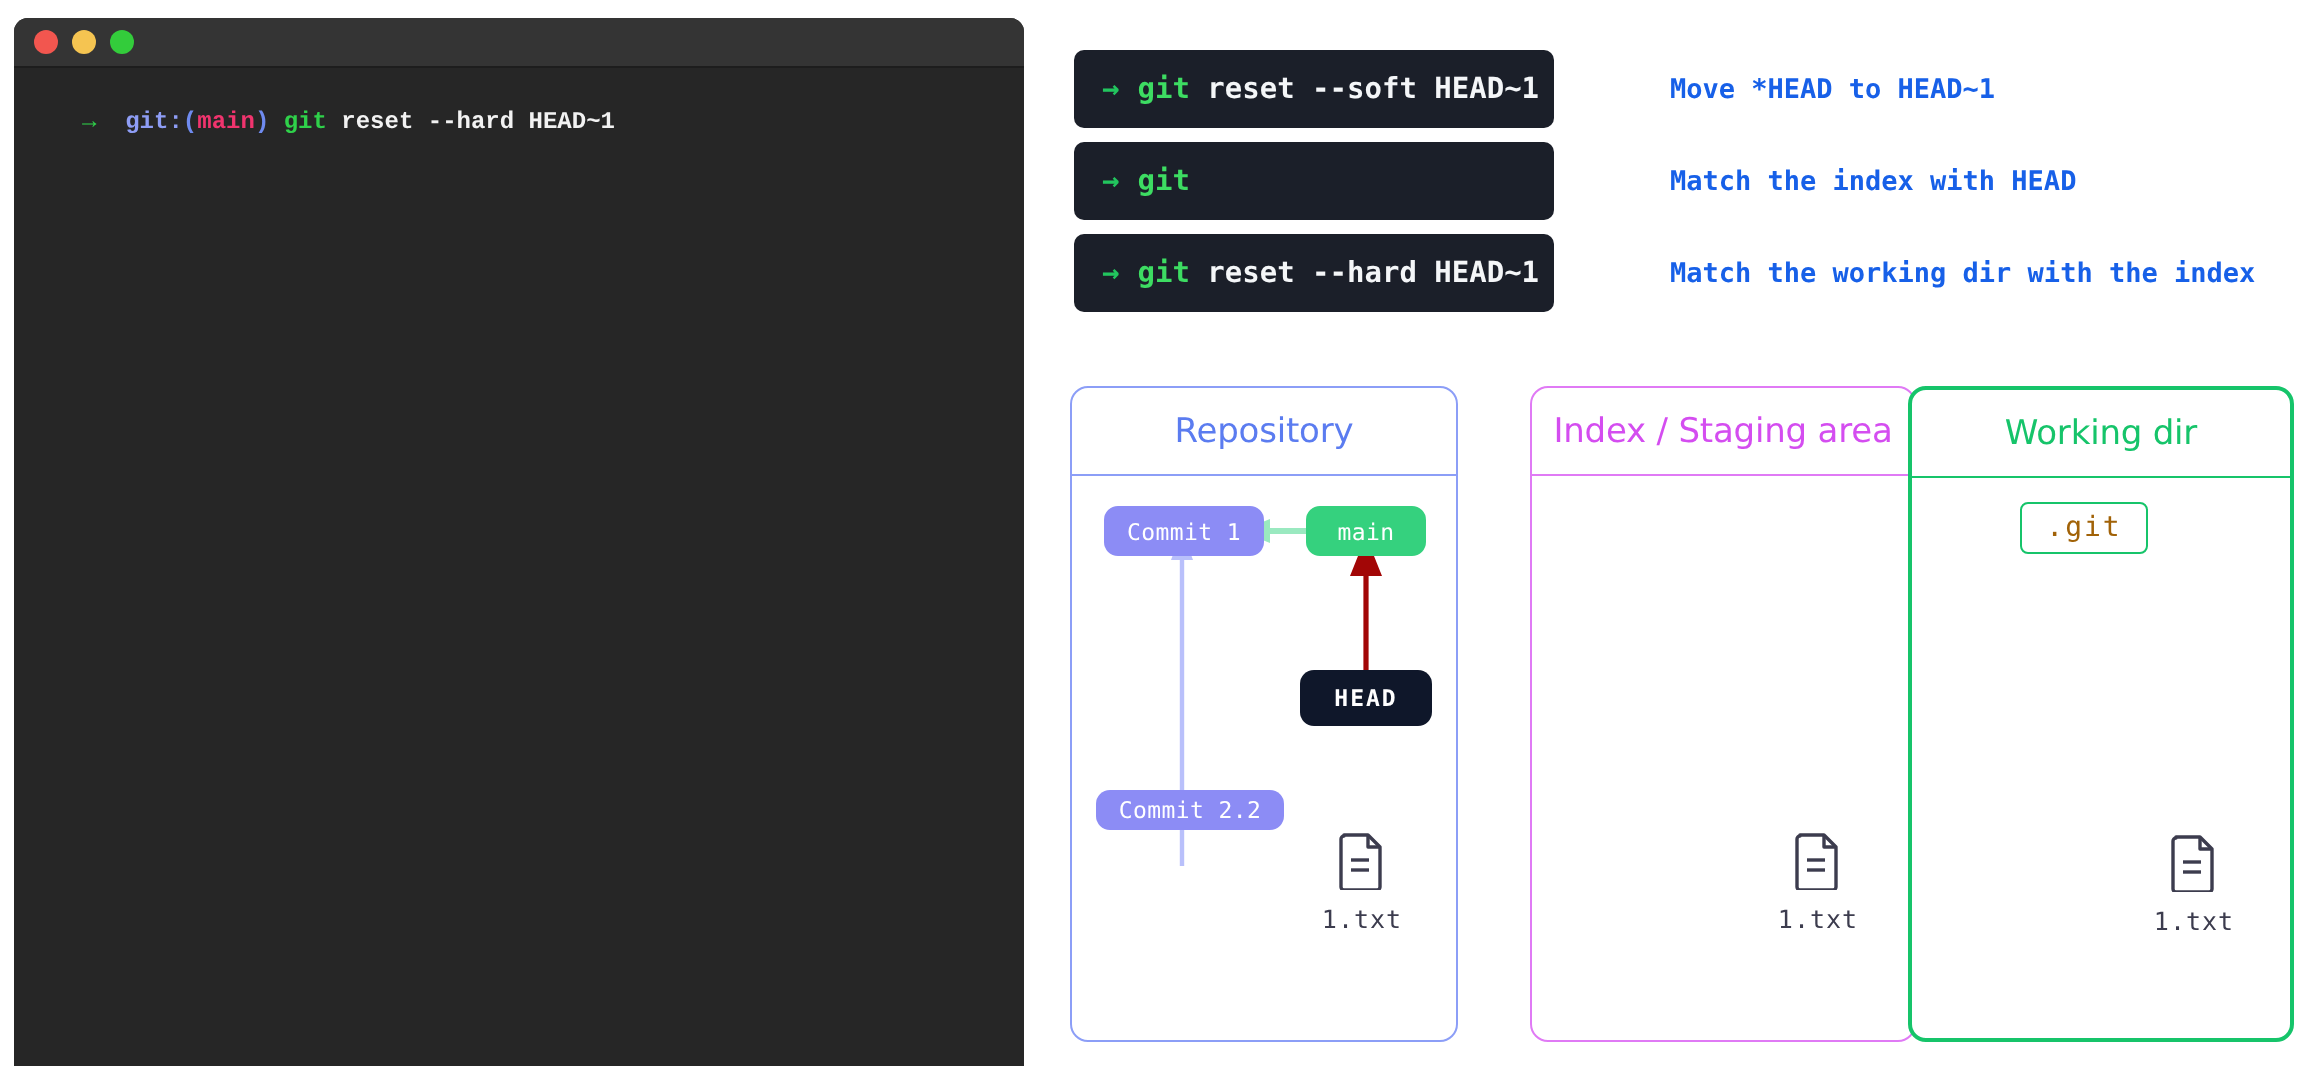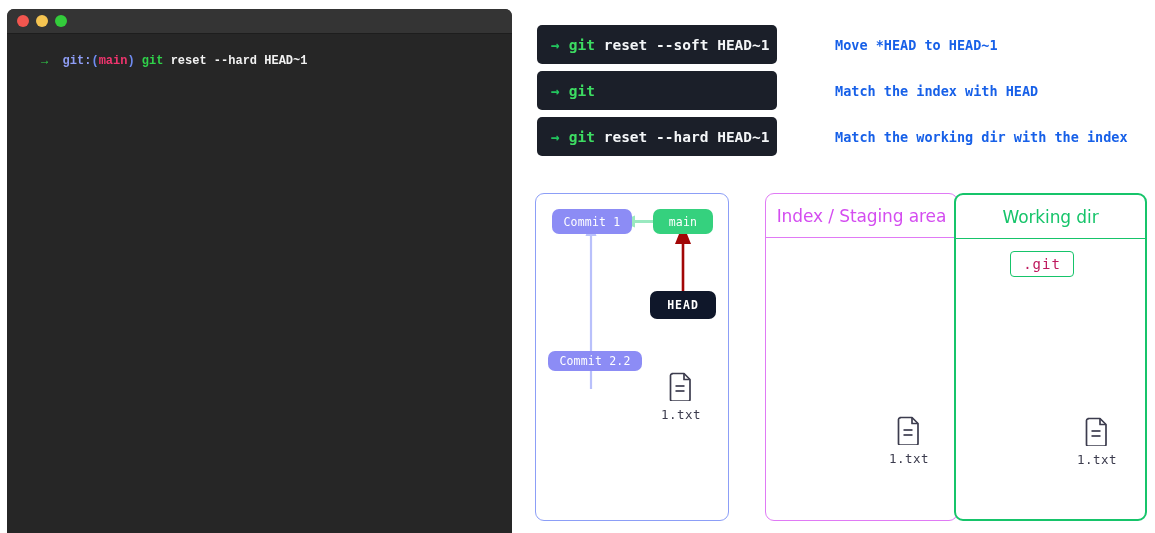--- a/index.html
+++ b/index.html
@@ -131,21 +131,21 @@
   }
   .node-commit { background: #8c8cf5; }
   .node-branch { background: #35d17e; }
   .node-head   { background: #0f172a; font-weight: bold; letter-spacing: 1px; }
 
   .gitbox {
     position: absolute;
     display: flex; align-items: center; justify-content: center;
     border: 1.8px solid #16c46a;
     border-radius: 4px;
-    color: #be185d;
+    color: #a16207;
     font-family: "DejaVu Sans Mono", monospace;
     font-size: 14px;
     letter-spacing: 1px;
     background: #ffffff;
   }
 
   
   .file-item {
     position: absolute;
     width: 70px;
@@ -185,20 +185,21 @@
     <div class="cmd-box" style="width:240px;"><span class="cmd-arrow">→</span><span class="cmd-git">git</span></div>
     <div class="cmd-desc" style="margin-left:58px;">Match the index with HEAD</div>
   </div>
 
   <div class="cmd-row" style="left:537px; top:117px;">
     <div class="cmd-box" style="width:240px;"><span class="cmd-arrow">→</span><span class="cmd-git">git</span><span class="cmd-rest"> reset --hard HEAD~1</span></div>
     <div class="cmd-desc" style="margin-left:58px;">Match the working dir with the index</div>
   </div>
 
   <div class="panel" id="panel-repo">
+    <div class="panel-title">Repository</div>
     <div class="panel-body">
 
       <svg class="arrow-svg" style="left:0;top:0;" width="192" height="284">
         <line x1="55" y1="195" x2="55" y2="40" stroke="#b9c0fb" stroke-width="2.2"></line>
         <polygon points="55,27 49.5,42 60.5,42" fill="#b9c0fb"></polygon>
       </svg>
 
       <svg class="arrow-svg" style="left:0;top:0;" width="192" height="284">
         <line x1="140" y1="27.5" x2="96" y2="27.5" stroke="#9ae9c0" stroke-width="3"></line>
         <polygon points="84,27.5 99,21.5 99,33.5" fill="#9ae9c0"></polygon>

